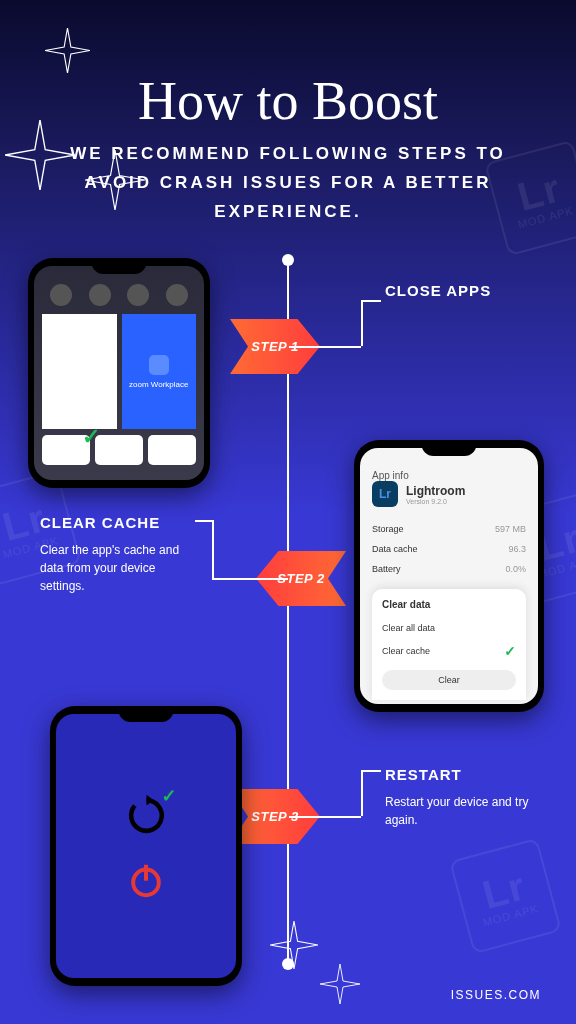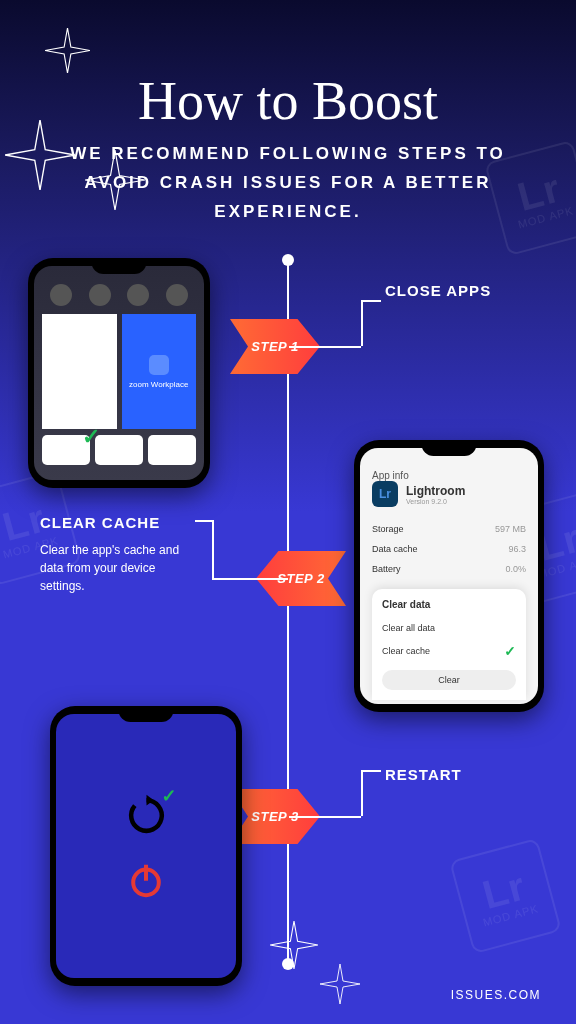--- a/index.html
+++ b/index.html
@@ -126,20 +126,21 @@
 </div>
 
 <div class="arrow arrow-right" style="left:230px;top:789px">
     <span>STEP 3</span>
   </div>
 <div class="connector-h" style="left:289px;top:816px;width:72px"></div>
 <div class="connector-v" style="left:361px;top:770px;height:46px"></div>
 <div class="connector-h" style="left:361px;top:770px;width:20px"></div>
 <div class="step-text" style="left:385px;top:766px">
   <h3>RESTART</h3>
+  <p>Restart your device and try again.</p>
 </div>
 
 <div class="phone phone1">
   <div class="notch"></div>
   <div class="phone-screen">
     <div class="phone1-content">
       <div class="phone1-icons">
           <span></span>
           <span></span>
           <span></span>

